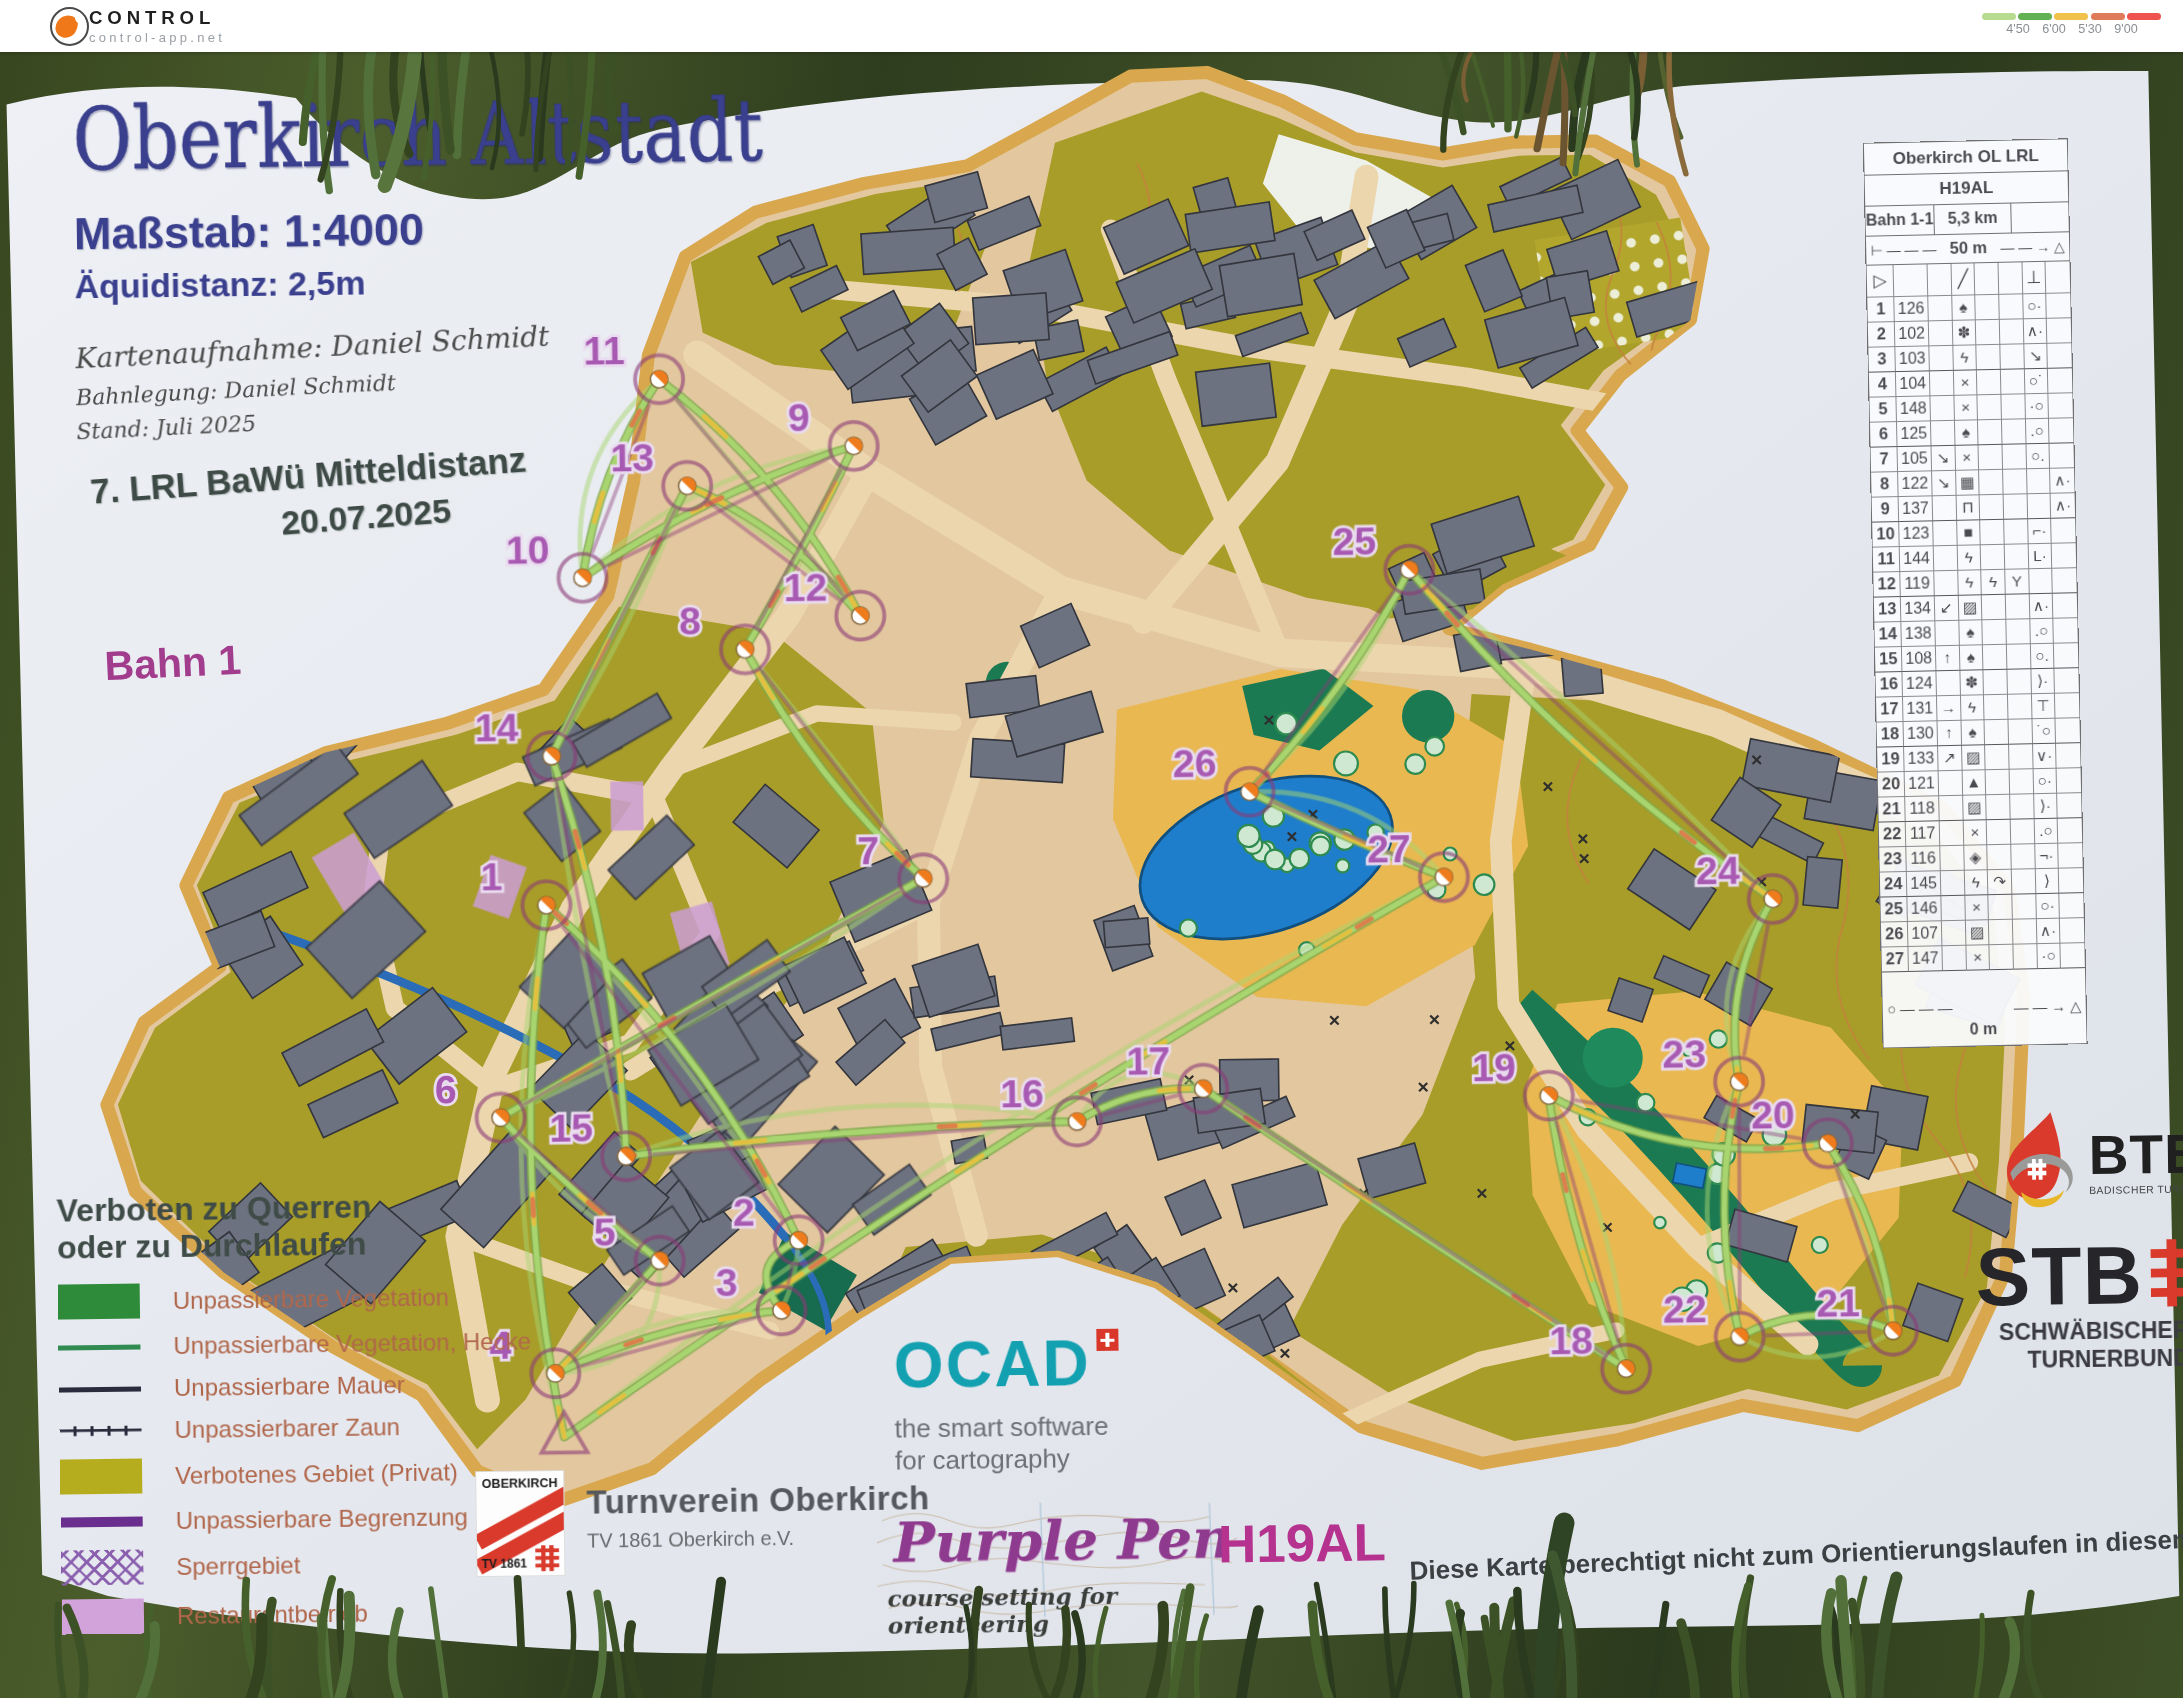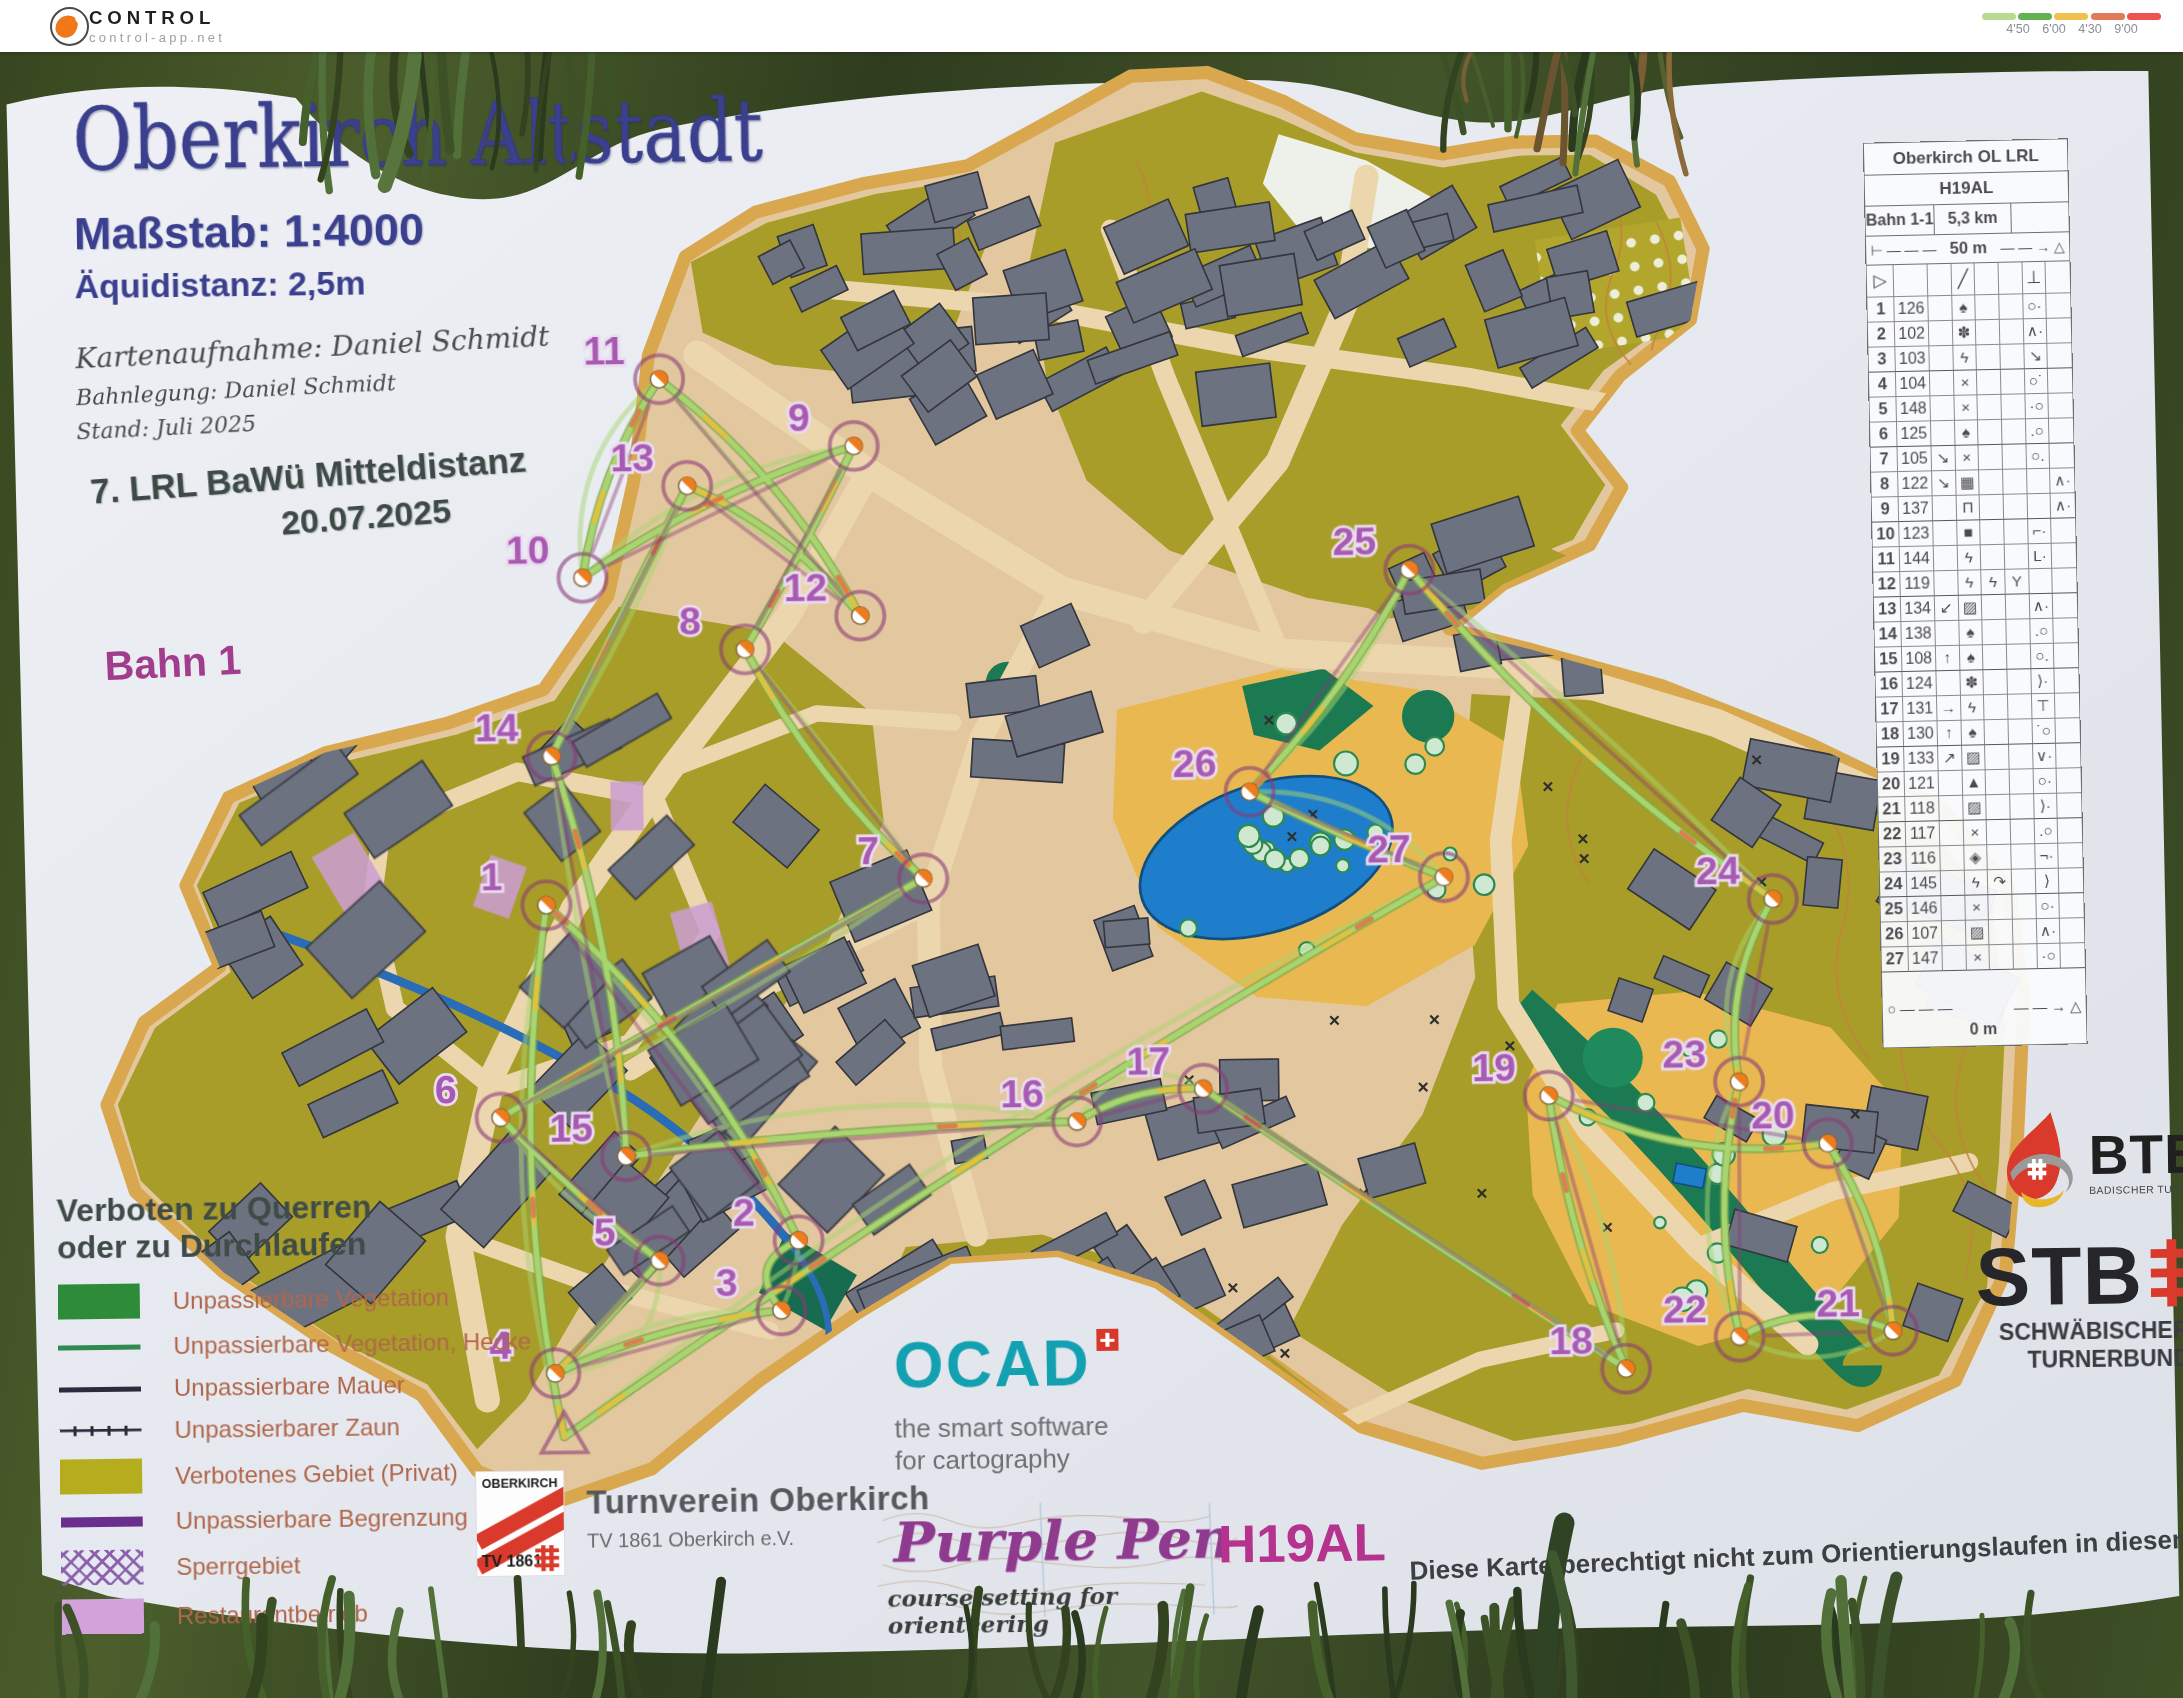--- a/index.html
+++ b/index.html
@@ -64,21 +64,21 @@
   .sh-code{font-size:16px;}
   .sh-startrow .sh-cell{height:31px;font-size:17.5px;}
   .sh-finish{display:flex;justify-content:space-between;align-items:center;padding:6.5px 4.4px;font-size:14.7px;}
   .sh-finish b{font-size:16px;margin-top:44px;}
   
   #club{left:467px;top:1463px;display:flex;align-items:flex-start;gap:22px;}
   .badge{width:87px;height:104px;background:#fdfdfd;position:relative;border:0.5px solid #ddd;overflow:hidden;}
   .badge-top{font-size:13.6px;font-weight:bold;color:#1c1c1c;text-align:center;margin-top:4.4px;letter-spacing:0px;transform:scaleX(.92);}
   .stripe{position:absolute;left:-5.5px;width:104px;height:16.4px;background:#d93a2b;transform:rotate(-28deg);}
   .s1{top:38px;} .s2{top:63px;}
-  .badge-tv{position:absolute;left:4.4px;bottom:5.5px;font-size:16px;font-weight:bold;color:#1c1c1c;}
+  .badge-tv{position:absolute;left:4.4px;bottom:5.5px;font-size:12px;font-weight:bold;color:#1c1c1c;}
   .badge-hash{position:absolute;right:3.3px;bottom:3.3px;}
   .club-text{margin-top:14px;}
   .club-name{font-size:33px;font-weight:bold;color:#55585c;letter-spacing:0.5px;}
   .club-sub{font-size:20px;color:#6a6d70;margin-top:7.6px;}
   #ocad{left:887px;top:1326px;}
   .ocad-name{font-size:64px;font-weight:bold;color:#13a0b0;letter-spacing:2.2px;display:flex;align-items:flex-start;}
   .ocad-flag{width:22px;height:22px;background:#d8372a;margin-left:5.5px;margin-top:3.3px;position:relative;}
   .ocad-flag:before{content:"";position:absolute;left:9.3px;top:3.8px;width:3.8px;height:14px;background:#fff;}
   .ocad-flag:after{content:"";position:absolute;left:3.8px;top:9.3px;width:14px;height:3.8px;background:#fff;}
   .ocad-tag{font-size:26px;color:#6d7074;line-height:1.25;margin-top:9.8px;}
@@ -1155,19 +1155,19 @@
       <div class="pace-bars" id="pace-bars">
           <div class="pace-bar" style="background: rgb(183, 220, 143);"></div>
           <div class="pace-bar" style="background: rgb(98, 177, 82);"></div>
           <div class="pace-bar" style="background: rgb(240, 194, 75);"></div>
           <div class="pace-bar" style="background: rgb(224, 123, 90);"></div>
           <div class="pace-bar" style="background: rgb(239, 83, 80);"></div>
         </div>
       <div class="pace-labels" id="pace-labels">
           <span class="pace-label" style="left: 36px;">4'50</span>
           <span class="pace-label" style="left: 72px;">6'00</span>
-          <span class="pace-label" style="left: 108px;">4'30</span>
+          <span class="pace-label" style="left: 108px;">5'30</span>
           <span class="pace-label" style="left: 144px;">9'00</span>
         </div>
     </div>
   </div>
 </div>
 
 
 </body></html>

